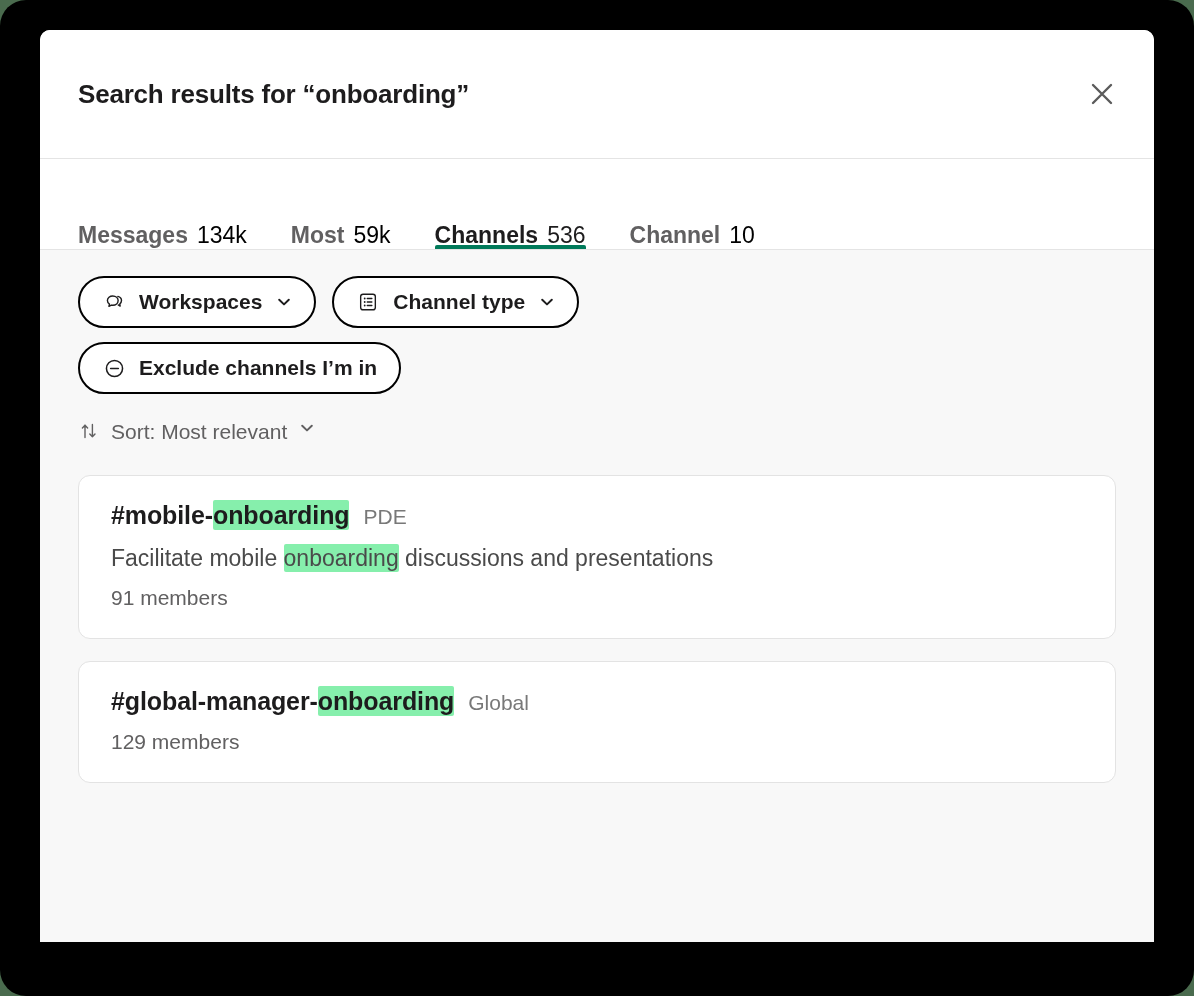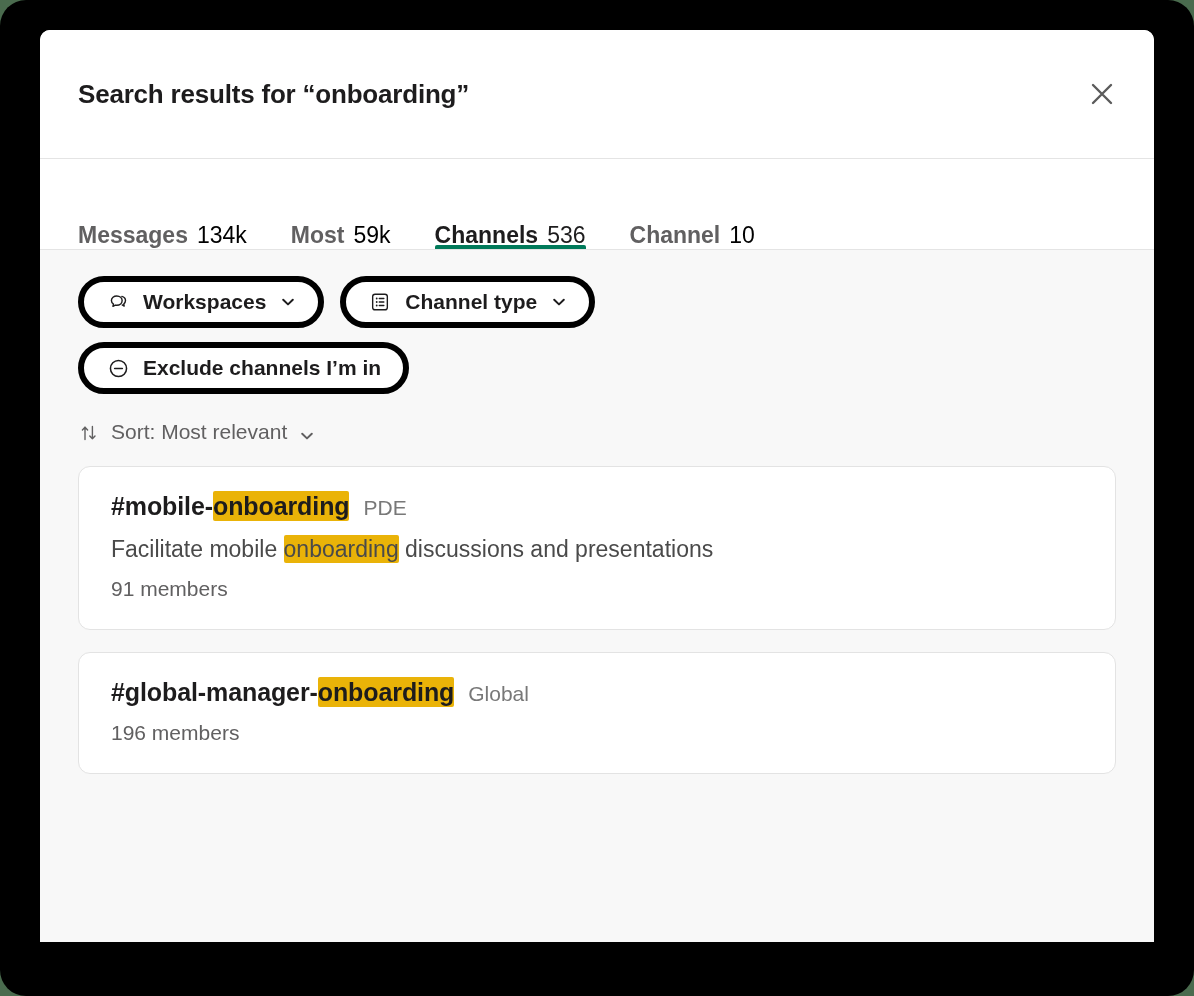--- a/index.html
+++ b/index.html
@@ -131,21 +131,21 @@
     flex-wrap: wrap;
     gap: 14px 16px;
     margin-bottom: 26px;
   }
   .pill {
     display: inline-flex;
     align-items: center;
     height: 52px;
     padding: 0 22px;
     background: #ffffff;
-    border: 6px solid #000000;
+    border: 2px solid #000000;
     border-radius: 26px;
     font-size: 21px;
     font-weight: 700;
     color: #1d1c1d;
     cursor: pointer;
     white-space: nowrap;
   }
   .pill .pill-icon {
     display: inline-flex;
     align-items: center;
@@ -157,22 +157,22 @@
   }
   .pill .pill-chevron {
     display: inline-flex;
     align-items: center;
     margin-left: 14px;
   }
 
   
   .sort-row {
     display: inline-flex;
-    align-items: flex-end;
-    margin-bottom: 22px;
+    align-items: flex-start;
+    margin-bottom: 31px;
     cursor: pointer;
     color: #616061;
     font-size: 21px;
   }
   .sort-row .sort-icon {
     display: inline-flex;
     align-items: center;
     justify-content: center;
     width: 22px;
     height: 22px;
@@ -213,21 +213,21 @@
     font-size: 23px;
     color: #4a4a4a;
     line-height: 1.3;
     margin-bottom: 12px;
   }
   .result-members {
     font-size: 21px;
     color: #616061;
   }
   .hl {
-    background: #eab308;
+    background: #86efac;
     border-radius: 2px;
     padding: 1px 0;
   }
 </style>
 </head>
 <body>
 
 <div class="device-frame">
   <div class="modal">
 
@@ -339,19 +339,19 @@
           </div>
           <div class="result-desc"><span>Facilitate mobile </span><span class="hl">onboarding</span><span> discussions and presentations</span></div>
           <div class="result-members">91 members</div>
         </div>
 
         <div class="result-card">
           <div class="result-head">
             <div class="result-name"><span>#global-manager-</span><span class="hl">onboarding</span></div>
             <div class="result-org">Global</div>
           </div>
-          <div class="result-members">196 members</div>
+          <div class="result-members">129 members</div>
         </div>
 
       </div>
     </div>
   </div>
 </div>
 
 </body></html>

